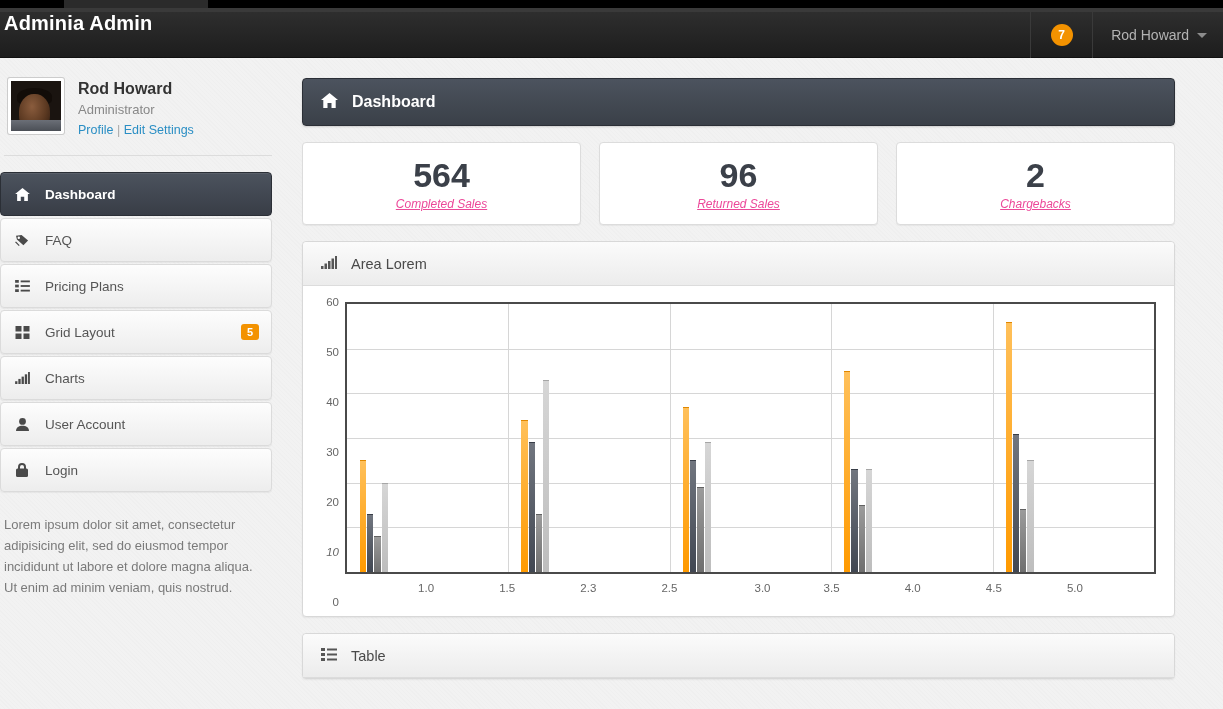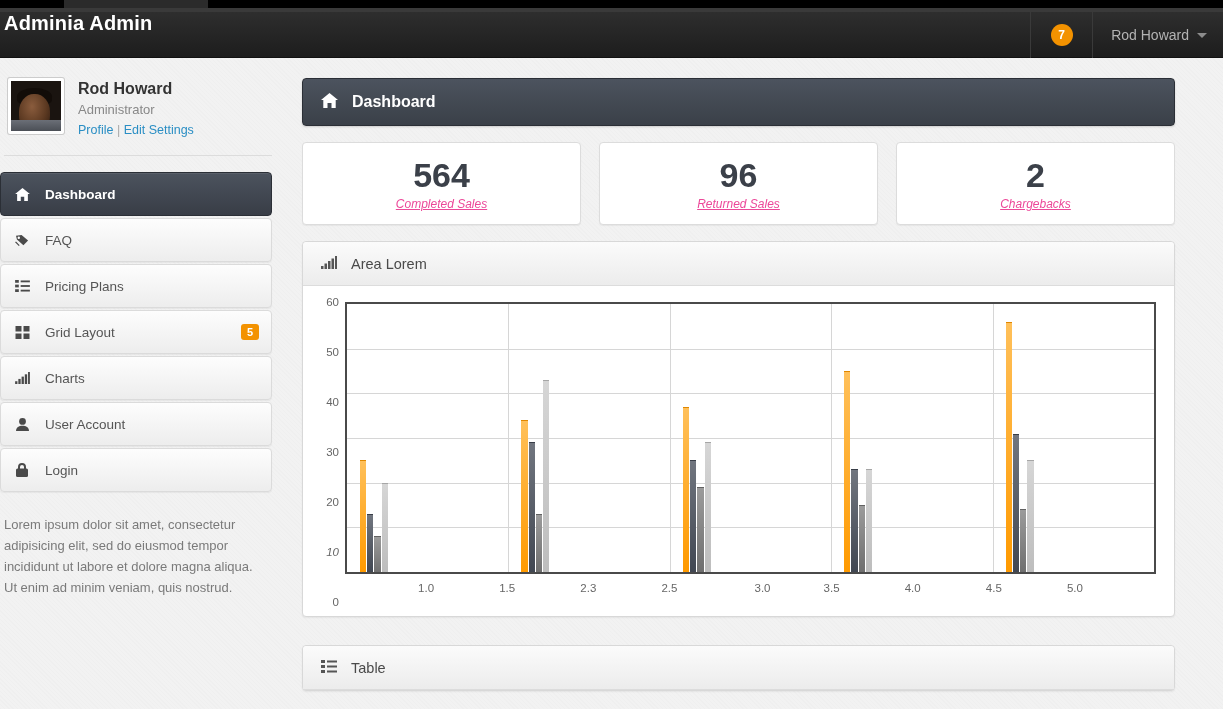--- a/index.html
+++ b/index.html
@@ -188,21 +188,21 @@
   .bar.s0 { background: linear-gradient(to bottom, #ffc05a 0%, #ff9a00 100%); }
   .bar.s1 { background: linear-gradient(to bottom, #71767f 0%, #414752 100%); }
   .bar.s2 { background: linear-gradient(to bottom, #9b9b9b 0%, #6f6f6f 100%); }
   .bar.s3 { background: linear-gradient(to bottom, #d6d6d6 0%, #bdbdbd 100%); }
   #x-axis { height: 28px; position: relative; }
   #x-axis .xtick {
     position: absolute; top: 8px; transform: translateX(-50%);
     font-size: 11.5px; color: #666;
   }
 
-  #table-panel { margin-top: 28px; text-align: right; }
+  #table-panel { margin-top: 16px; text-align: right; }
 </style>
 </head>
 <body>
 
 <div id="browser-strip">
   <div class="tab"></div>
 </div>
 <div id="strip-shadow"></div>
 
 <div id="topbar">

